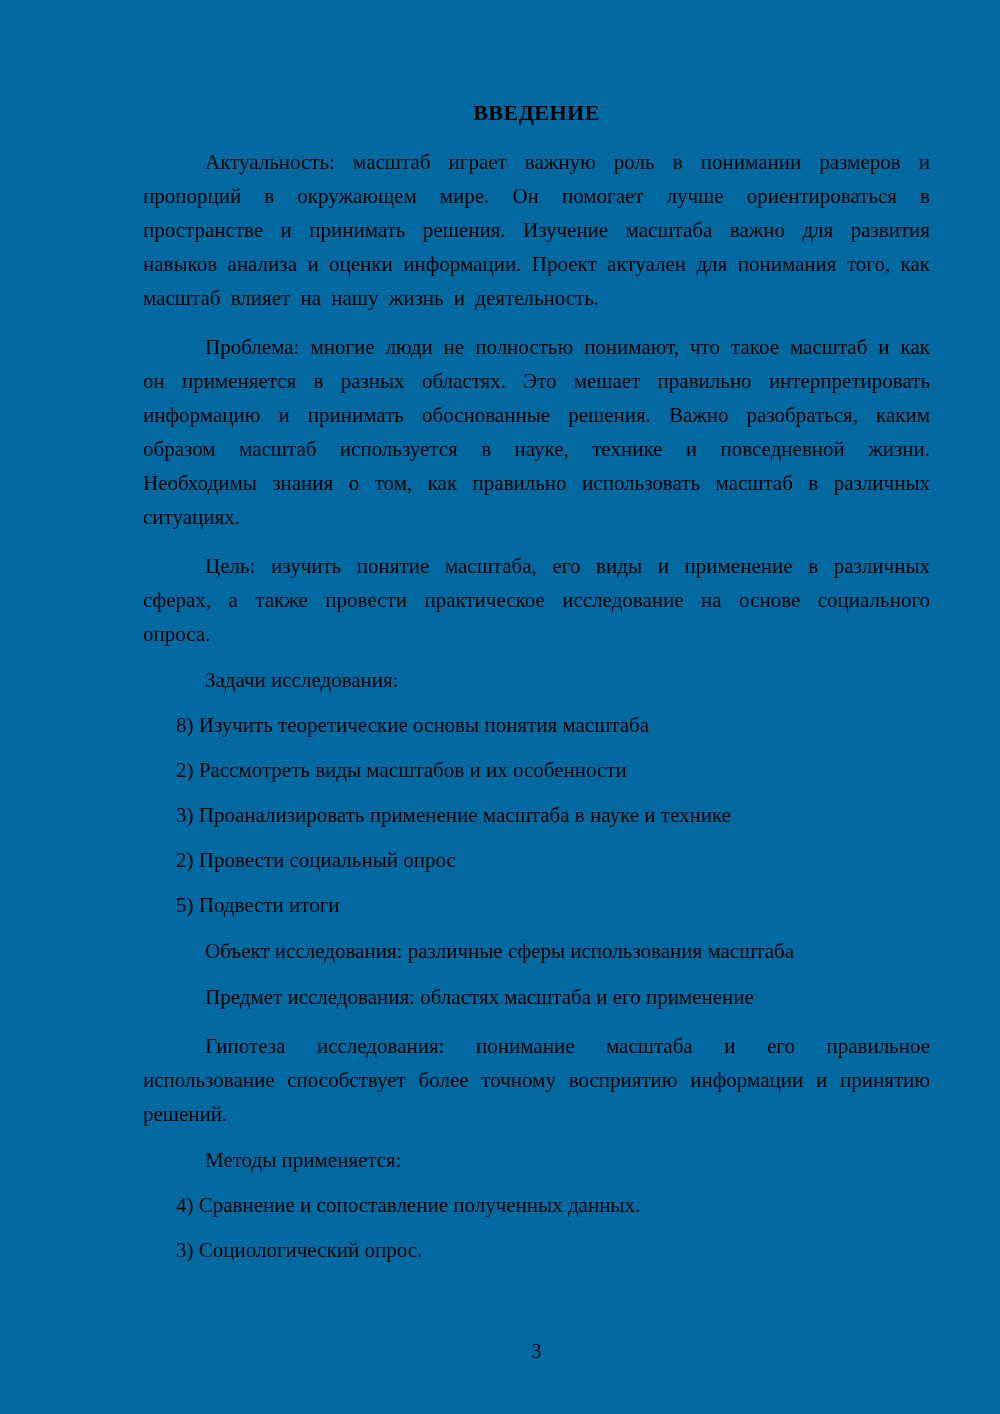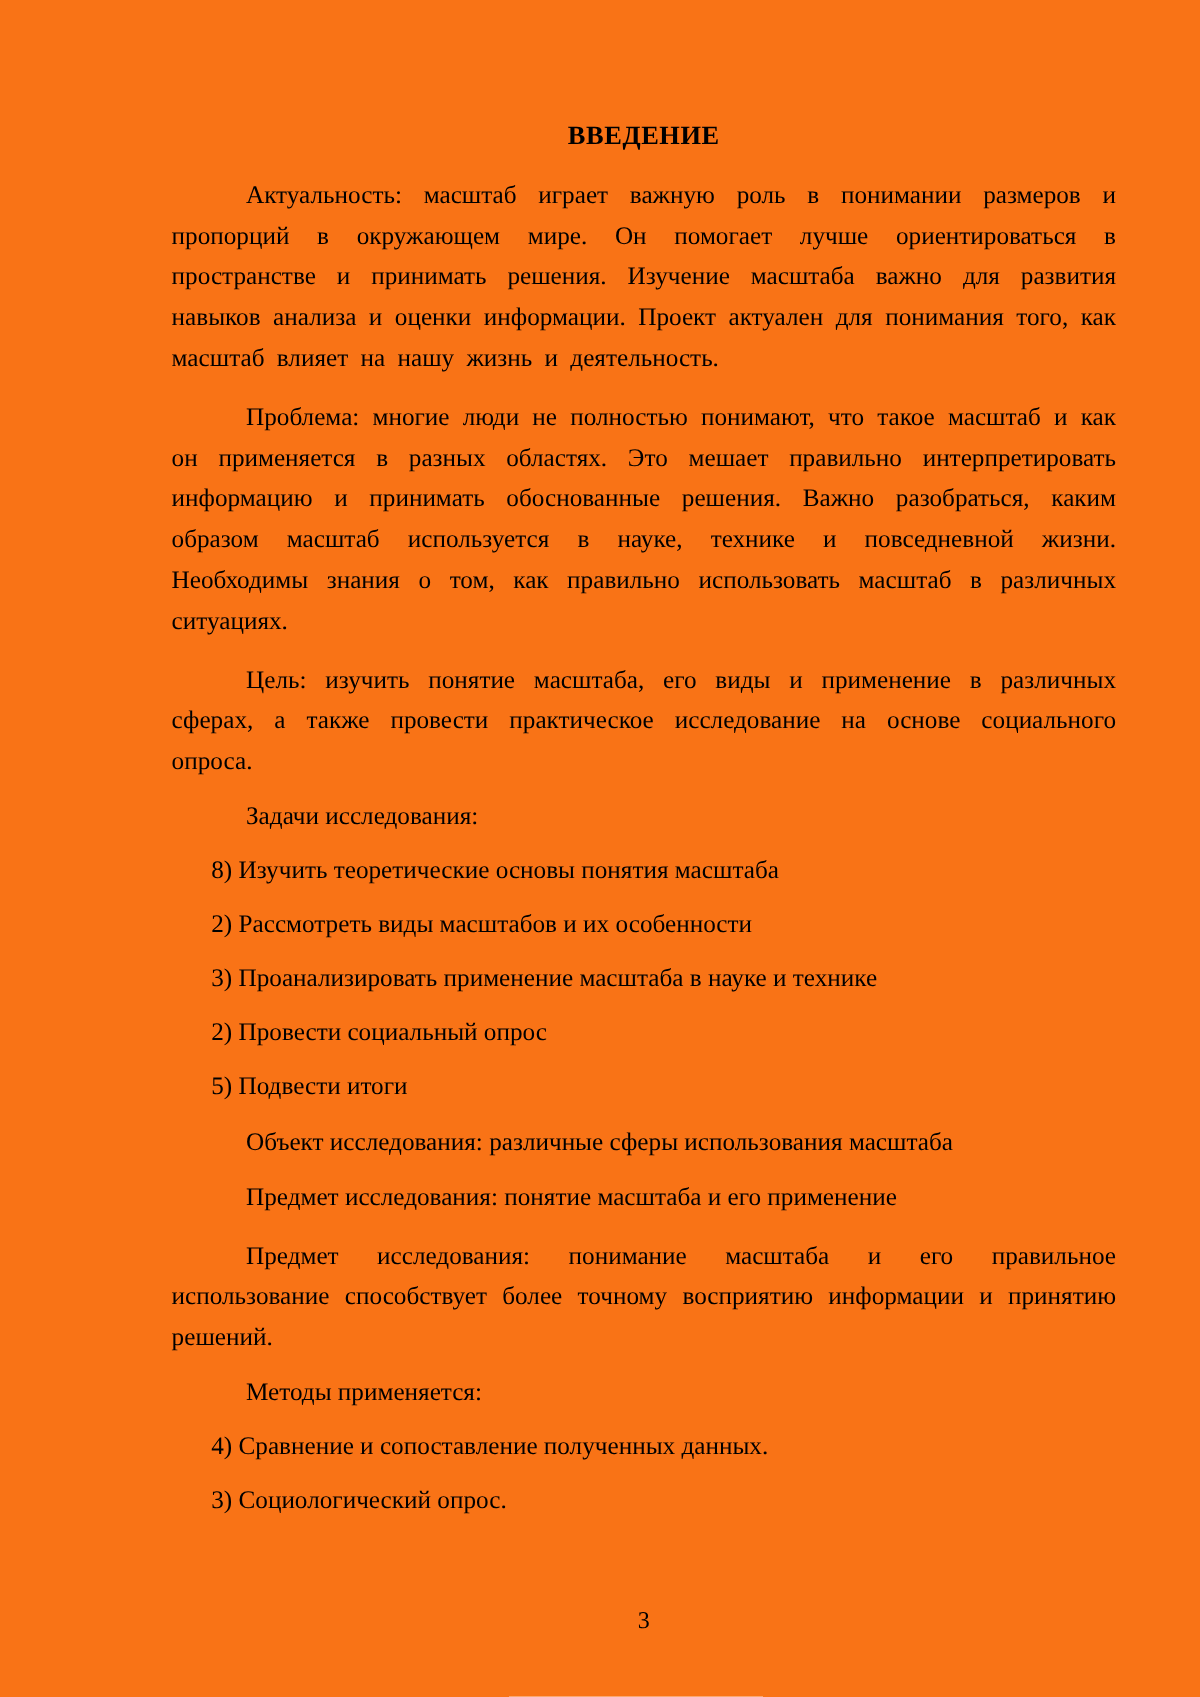--- a/index.html
+++ b/index.html
@@ -6,21 +6,21 @@
   html, body {
     margin: 0;
     padding: 0;
     background: #ffffff;
   }
   .page {
     position: relative;
     width: 1000px;
     height: 1414px;
     margin: 0 auto;
-    background: #f97316;
+    background: #0369a1;
     color: #000000;
     font-family: "Liberation Serif", "DejaVu Serif", serif;
     font-size: 21px;
     line-height: 34px;
     padding: 96px 70px 0 143px;
     overflow: hidden;
   }
   .heading {
     font-size: 22px;
     font-weight: bold;
@@ -75,23 +75,23 @@
   <div class="doc-list">
     <p class="list-item">8) Изучить теоретические основы понятия масштаба</p>
     <p class="list-item">2) Рассмотреть виды масштабов и их особенности</p>
     <p class="list-item">3) Проанализировать применение масштаба в науке и технике</p>
     <p class="list-item">2) Провести социальный опрос</p>
     <p class="list-item">5) Подвести итоги</p>
   </div>
 
   <p class="label-para">Объект исследования: различные сферы использования масштаба</p>
 
-  <p class="label-para">Предмет исследования: понятие масштаба и его применение</p>
+  <p class="label-para">Предмет исследования: областях масштаба и его применение</p>
 
-  <p class="para">Предмет исследования: понимание масштаба и его правильное использование способствует более точному восприятию информации и принятию решений.</p>
+  <p class="para">Гипотеза исследования: понимание масштаба и его правильное использование способствует более точному восприятию информации и принятию решений.</p>
 
   <p class="label-para">Методы применяется:</p>
 
   <div class="doc-list">
     <p class="list-item">4) Сравнение и сопоставление полученных данных.</p>
     <p class="list-item">3) Социологический опрос.</p>
   </div>
 
   <div class="page-number">3</div>
 

